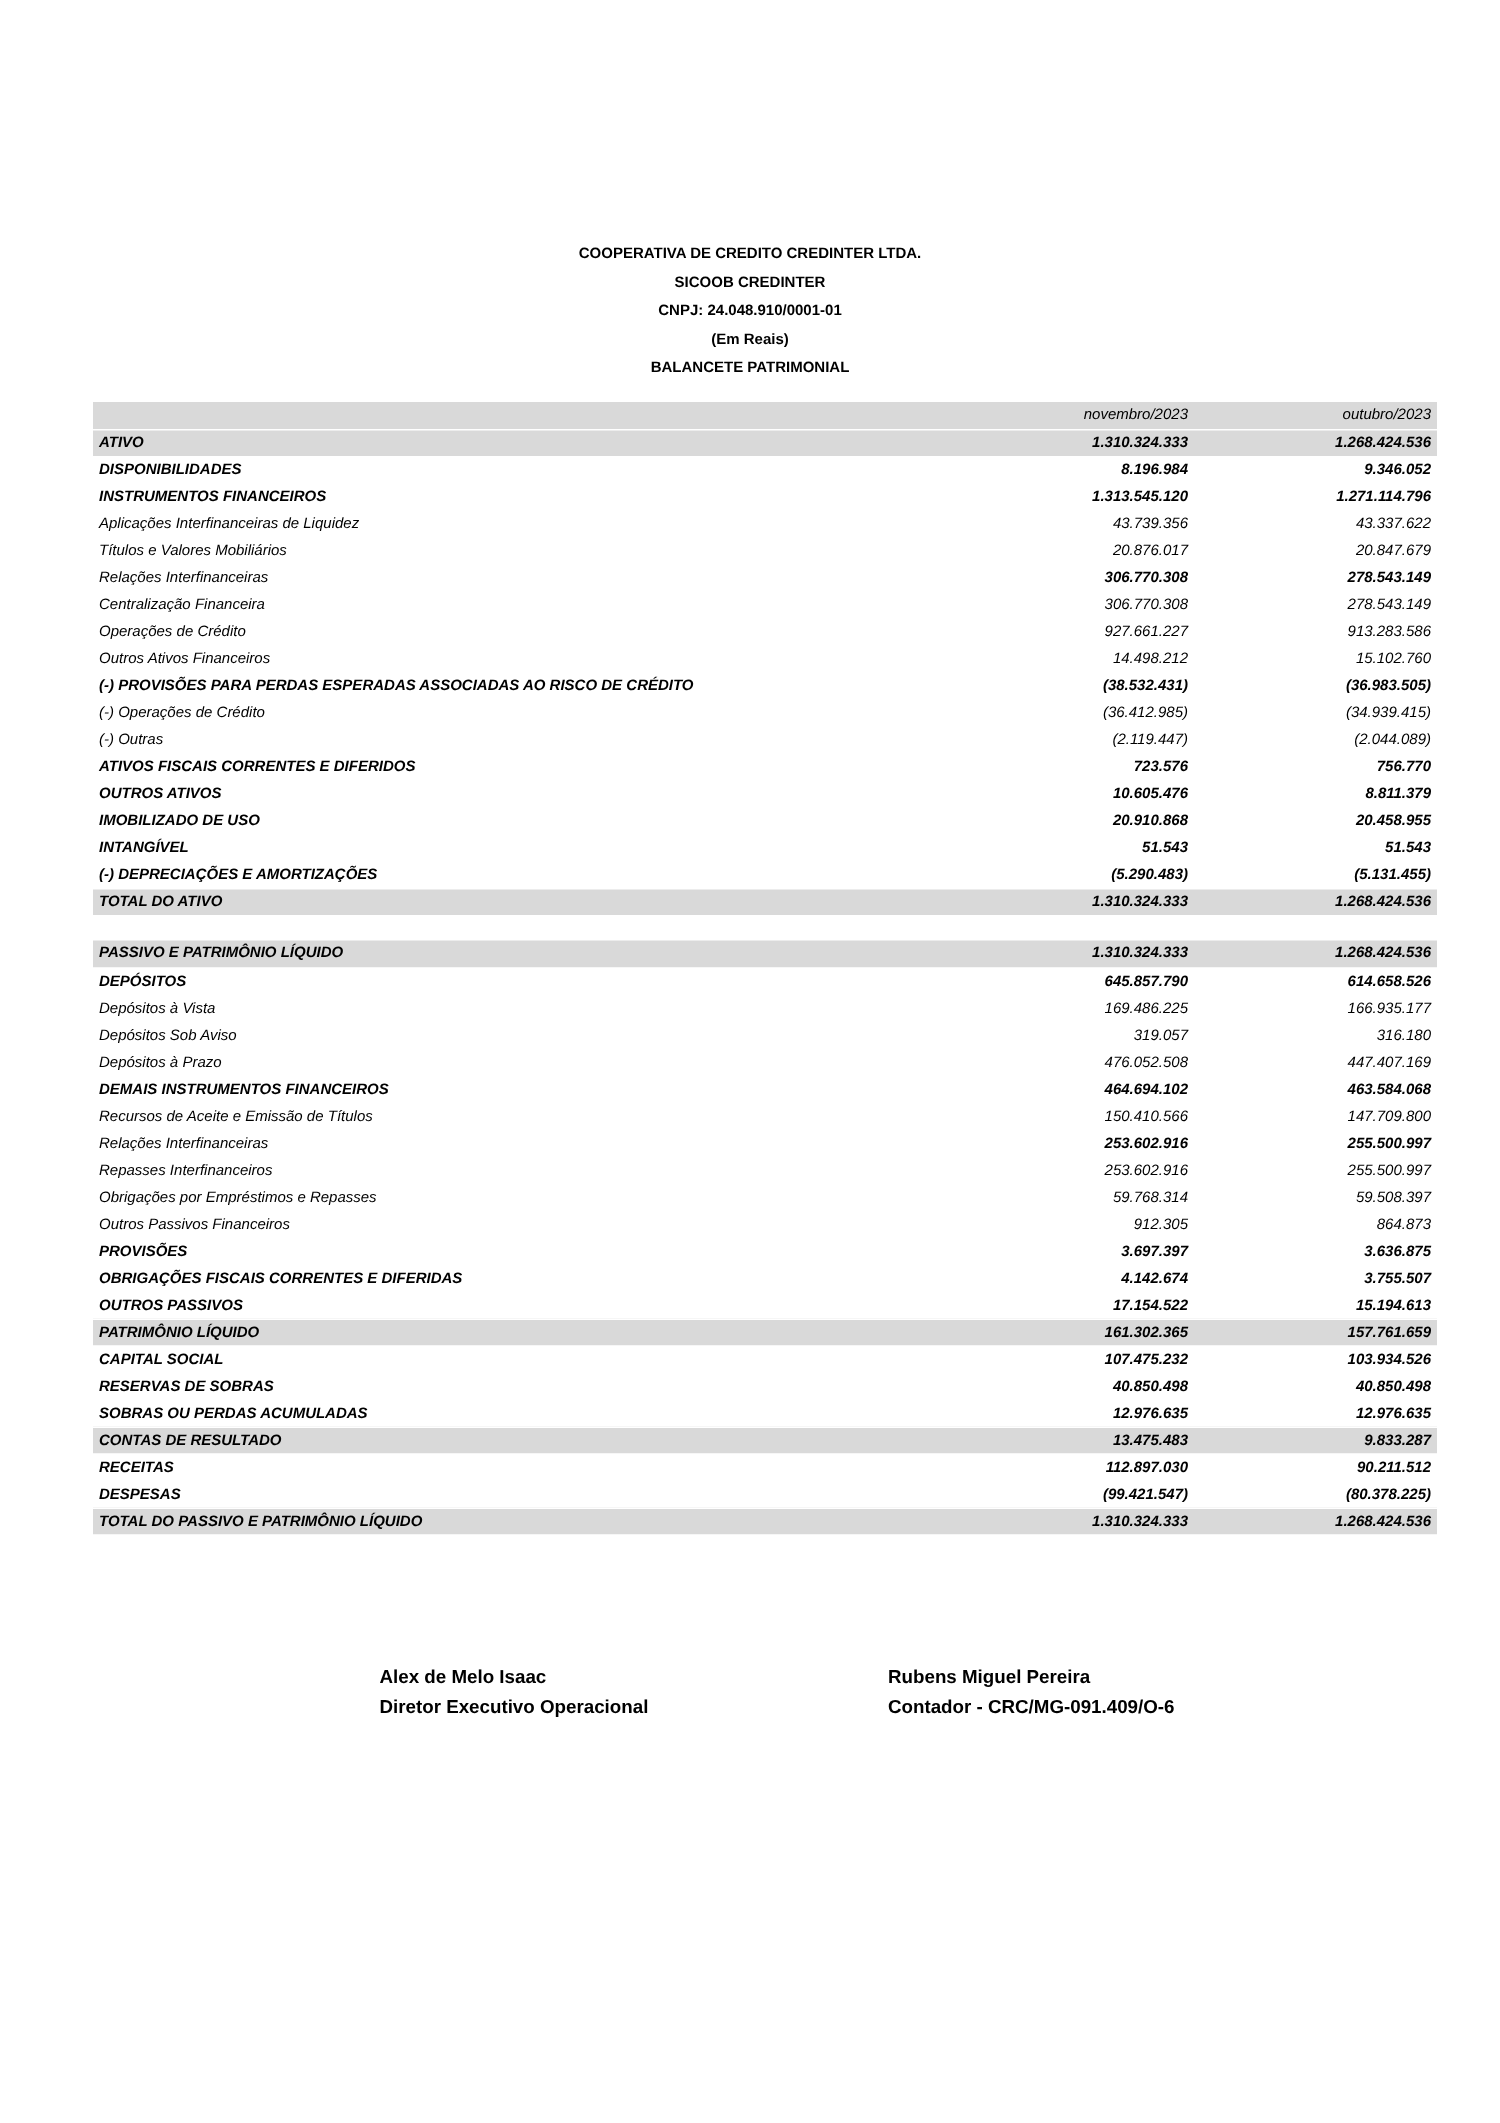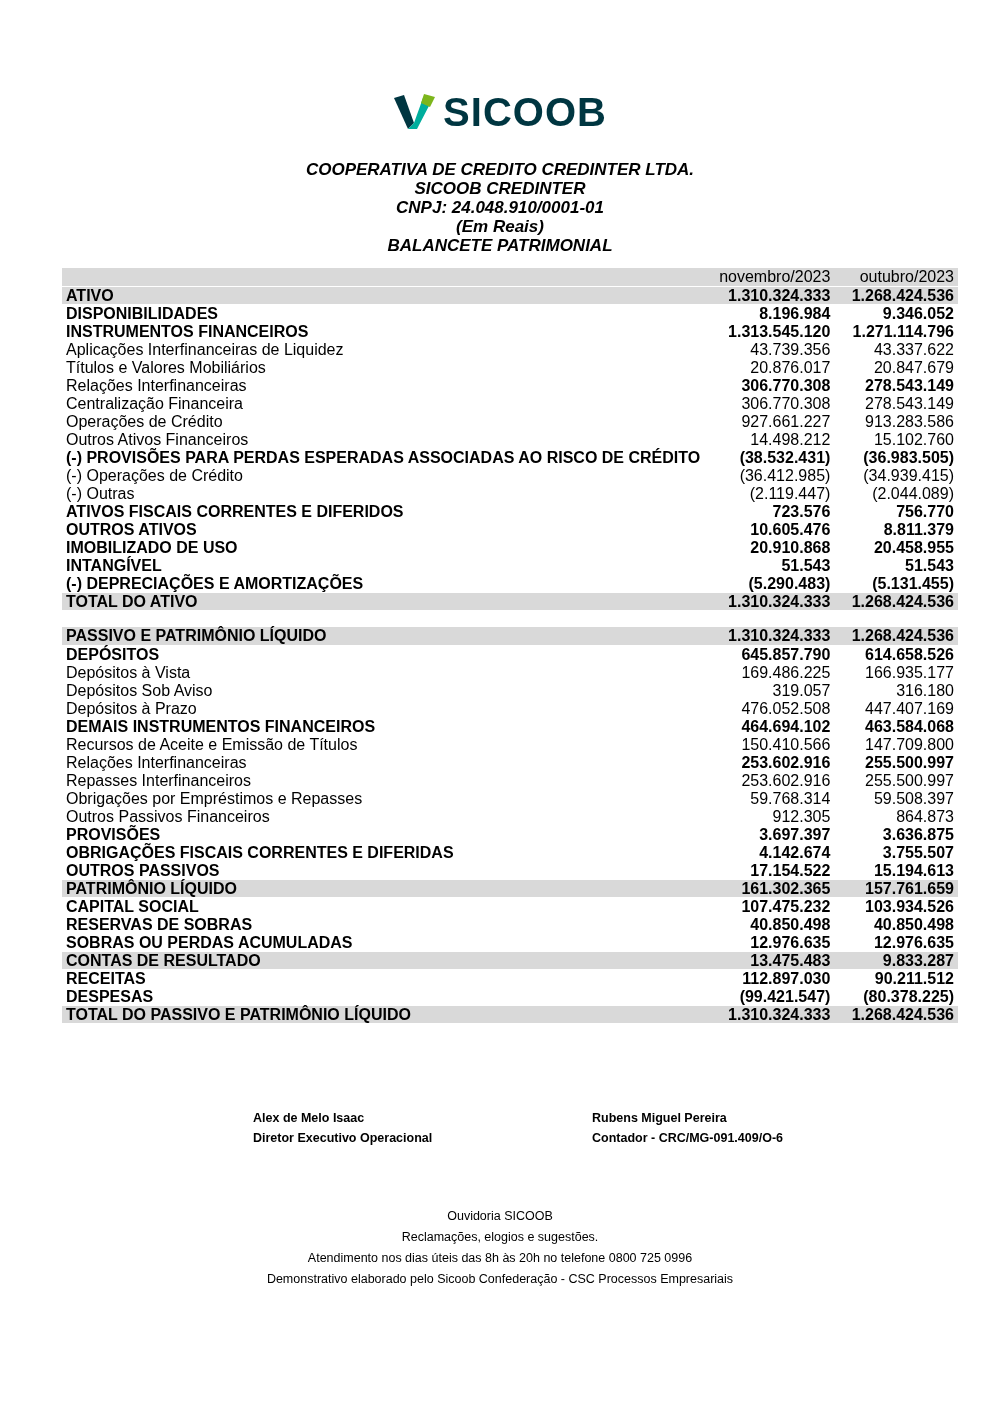--- a/index.html
+++ b/index.html
@@ -31,37 +31,37 @@
     letter-spacing: 1px;
     color: #003641;
     line-height: 1;
   }
 
   
   .doc-header {
     position: absolute;
     top: 160px; left: 0; right: 0;
     text-align: center;
-    font-size: 17px;
+    font-size: 10px;
     font-weight: bold;
     line-height: 19px;
-    font-style: italic;
   }
 
   
   .table-wrap {
     position: absolute;
     top: 268px;
     left: 62px;
     width: 896px;
   }
   table.balance {
     width: 100%;
     border-collapse: collapse;
-    font-size: 16px;
+    font-size: 10px;
+    font-style: italic;
   }
   table.balance col.c-val { width: 162px; }
   table.balance td, table.balance th {
     padding: 1px 4px;
     line-height: 15px;
     height: 18px;
     border-bottom: 1px solid #ffffff;
     white-space: nowrap;
     font-weight: normal;
     vertical-align: middle;
@@ -94,28 +94,20 @@
     text-align: center;
     font-size: 12.5px;
     line-height: 21px;
   }
 </style>
 </head>
 <body>
 
 <div class="page">
 
-  <div class="logo">
-    <svg class="logo-mark" width="42" height="36" viewBox="0 0 42 36" aria-hidden="true">
-      <polygon points="1,4 11,1 21,29 15,35" fill="#003641"></polygon>
-      <polygon points="15,35 21,29 30,4 38,8 24,35" fill="#00AE9D"></polygon>
-      <polygon points="31,0 42,3 37,13 28,9" fill="#7DB61C"></polygon>
-    </svg>
-    <span class="logo-text">SICOOB</span>
-  </div>
 
   <div class="doc-header">
     <div>COOPERATIVA DE CREDITO CREDINTER LTDA.</div>
     <div>SICOOB CREDINTER</div>
     <div>CNPJ: 24.048.910/0001-01</div>
     <div>(Em Reais)</div>
     <div>BALANCETE PATRIMONIAL</div>
   </div>
 
   <div class="table-wrap">
@@ -344,20 +336,14 @@
 
   <div class="signature sig-left">
     <div>Alex de Melo Isaac</div>
     <div>Diretor Executivo Operacional</div>
   </div>
   <div class="signature sig-right">
     <div>Rubens Miguel Pereira</div>
     <div>Contador - CRC/MG-091.409/O-6</div>
   </div>
 
-  <div class="doc-footer">
-    <div>Ouvidoria SICOOB</div>
-    <div>Reclamações, elogios e sugestões.</div>
-    <div>Atendimento nos dias úteis das 8h às 20h no telefone 0800 725 0996</div>
-    <div>Demonstrativo elaborado pelo Sicoob Confederação - CSC Processos Empresariais</div>
-  </div>
 
 </div>
 
 </body></html>

